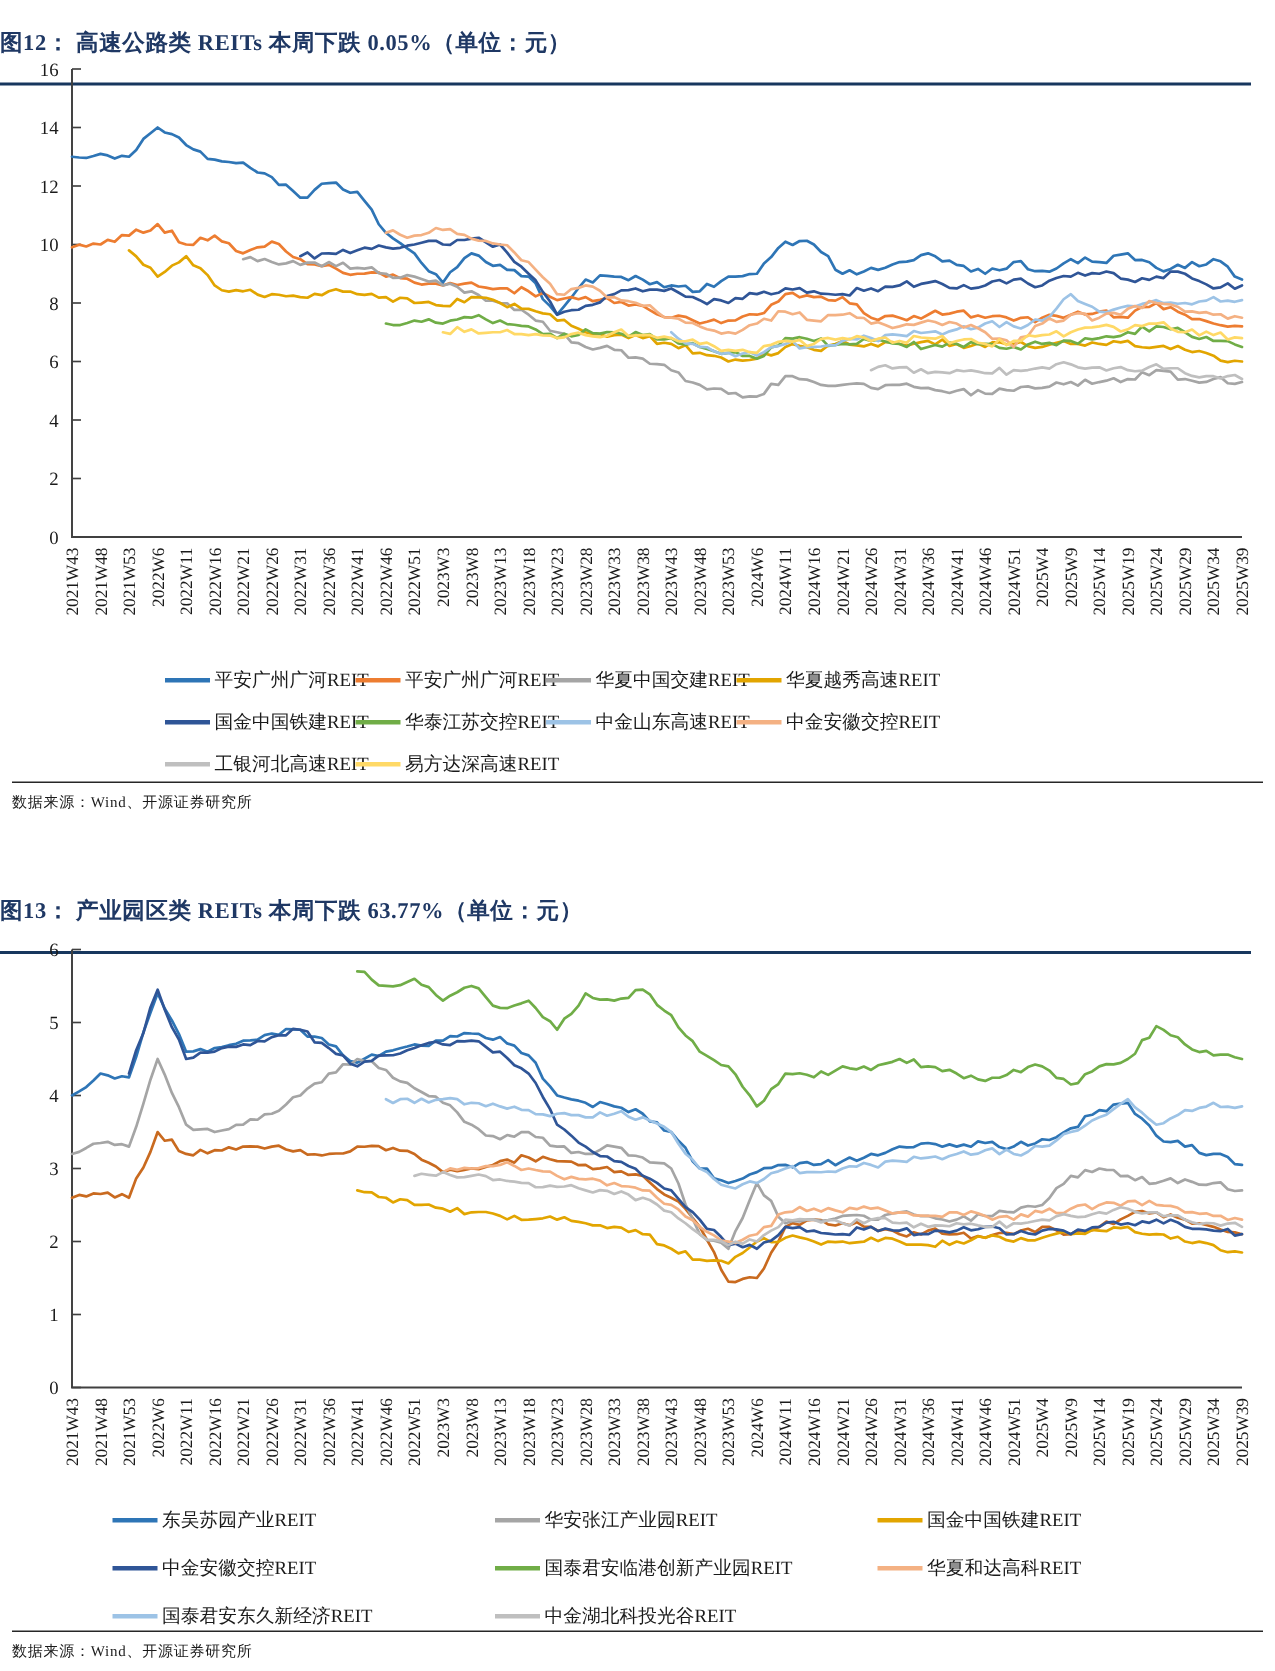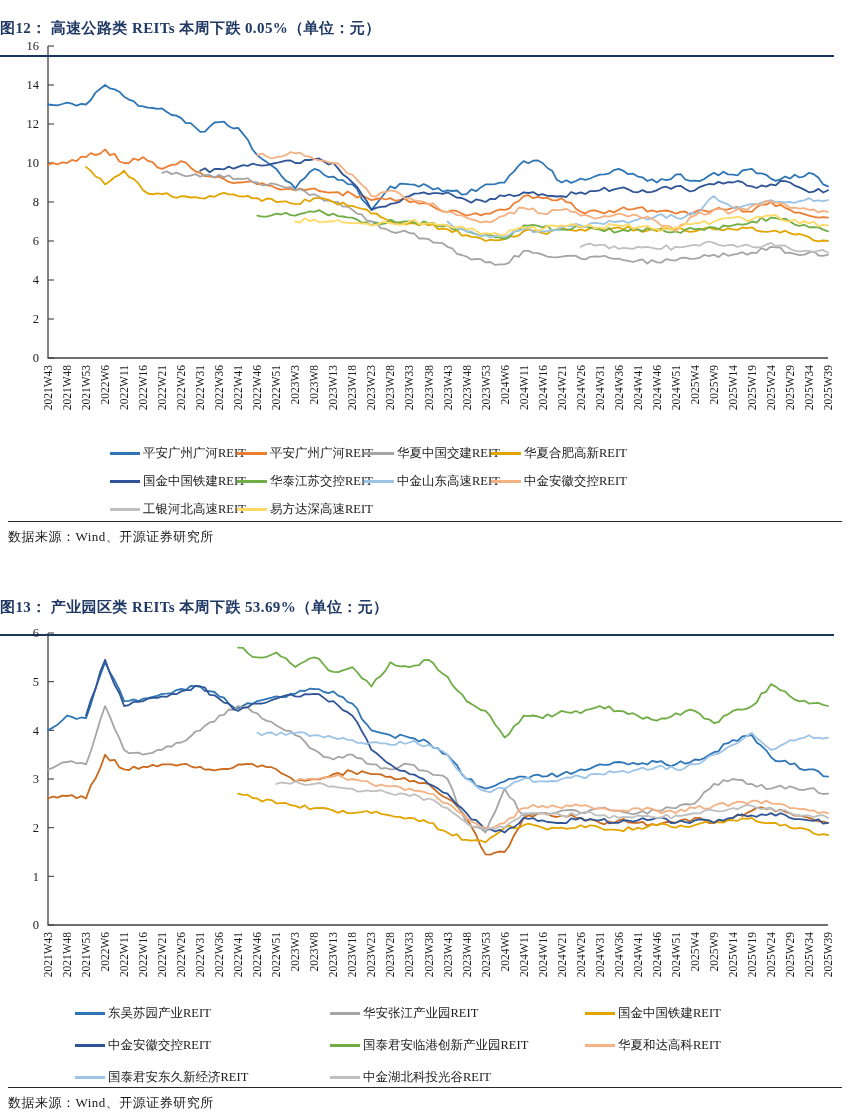--- a/index.html
+++ b/index.html
@@ -5,21 +5,21 @@
   html,body{margin:0;padding:0;background:#ffffff;}
   #page{position:relative;width:850px;height:1114px;background:#ffffff;overflow:hidden;
         font-family:"Liberation Serif","DejaVu Serif",serif;}
   .fig-title{position:absolute;left:0;width:834px;font-size:15px;font-weight:bold;
         color:#1F3864;letter-spacing:0.4px;padding-bottom:17px;border-bottom:2px solid #17375E;margin-top:13px;}
   .chart-svg{position:absolute;left:8px;}
   .legend{position:absolute;left:8px;width:834px;display:grid;}
   .legend-item{display:flex;align-items:center;height:18px;font-size:12.5px;color:#1a1a1a;white-space:nowrap;}
   .legend-swatch{display:inline-block;width:30px;height:3px;margin-right:3px;flex:0 0 30px;}
   .source-note{position:absolute;left:8px;width:834px;border-top:1.2px solid #262626;
-        padding-top:6px;font-size:13px;color:#1a1a1a;letter-spacing:0.5px;}
+        padding-top:6px;font-size:10px;color:#1a1a1a;letter-spacing:0.5px;}
 </style>
 </head>
 <body>
 
 <div id="page">
 
   <section>
     <div class="fig-title" style="top:6px;">图12： 高速公路类 REITs 本周下跌 0.05%（单位：元）</div>
     <svg class="chart-svg" style="top:36px;" width="834" height="406">
         <path d="M 40 10 L 40 322 L 820 322" fill="none" stroke="#404040" stroke-width="1.3"></path>
@@ -102,21 +102,21 @@
         <div class="legend-item">
           <span class="legend-swatch" style="background: rgb(237, 125, 49);"></span>
           <span>平安广州广河REIT</span>
         </div>
         <div class="legend-item">
           <span class="legend-swatch" style="background: rgb(165, 165, 165);"></span>
           <span>华夏中国交建REIT</span>
         </div>
         <div class="legend-item">
           <span class="legend-swatch" style="background: rgb(226, 165, 0);"></span>
-          <span>华夏合肥高新REIT</span>
+          <span>华夏越秀高速REIT</span>
         </div>
         <div class="legend-item">
           <span class="legend-swatch" style="background: rgb(47, 85, 151);"></span>
           <span>国金中国铁建REIT</span>
         </div>
         <div class="legend-item">
           <span class="legend-swatch" style="background: rgb(112, 173, 71);"></span>
           <span>华泰江苏交控REIT</span>
         </div>
         <div class="legend-item">
@@ -133,21 +133,21 @@
         </div>
         <div class="legend-item">
           <span class="legend-swatch" style="background: rgb(255, 217, 102);"></span>
           <span>易方达深高速REIT</span>
         </div>
       </div>
     <div class="source-note" style="top:521px;">数据来源：Wind、开源证券研究所</div>
   </section>
 
   <section>
-    <div class="fig-title" style="top:585px;">图13： 产业园区类 REITs 本周下跌 53.69%（单位：元）</div>
+    <div class="fig-title" style="top:585px;">图13： 产业园区类 REITs 本周下跌 63.77%（单位：元）</div>
     <svg class="chart-svg" style="top:616px;" width="834" height="400">
         <path d="M 40 17 L 40 309 L 820 309" fill="none" stroke="#404040" stroke-width="1.3"></path>
         <line x1="40" y1="309" x2="46" y2="309" stroke="#404040" stroke-width="1.1"></line>
         <text x="31" y="309" text-anchor="end" dy="0.35em" font-size="12.5" fill="#1a1a1a">0</text>
         <line x1="40" y1="260.3333333333333" x2="46" y2="260.3333333333333" stroke="#404040" stroke-width="1.1"></line>
         <text x="31" y="260.3333333333333" text-anchor="end" dy="0.35em" font-size="12.5" fill="#1a1a1a">1</text>
         <line x1="40" y1="211.66666666666669" x2="46" y2="211.66666666666669" stroke="#404040" stroke-width="1.1"></line>
         <text x="31" y="211.66666666666669" text-anchor="end" dy="0.35em" font-size="12.5" fill="#1a1a1a">2</text>
         <line x1="40" y1="163" x2="46" y2="163" stroke="#404040" stroke-width="1.1"></line>
         <text x="31" y="163" text-anchor="end" dy="0.35em" font-size="12.5" fill="#1a1a1a">3</text>

